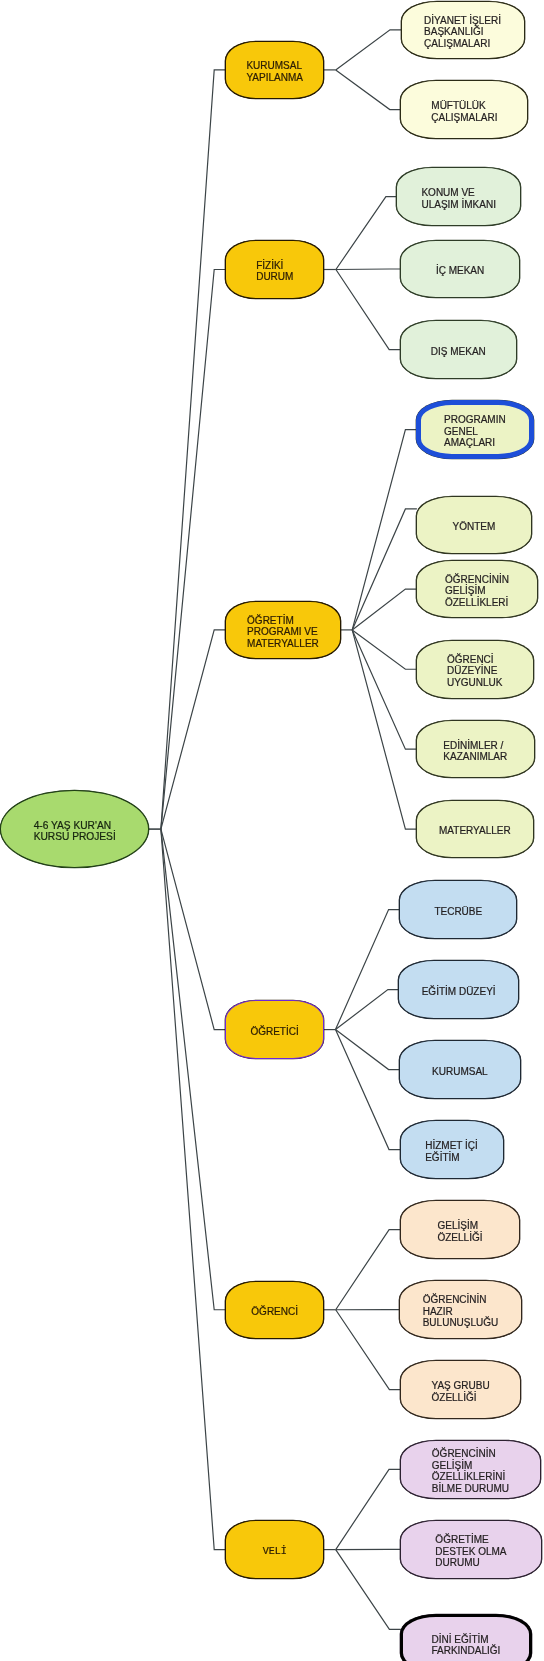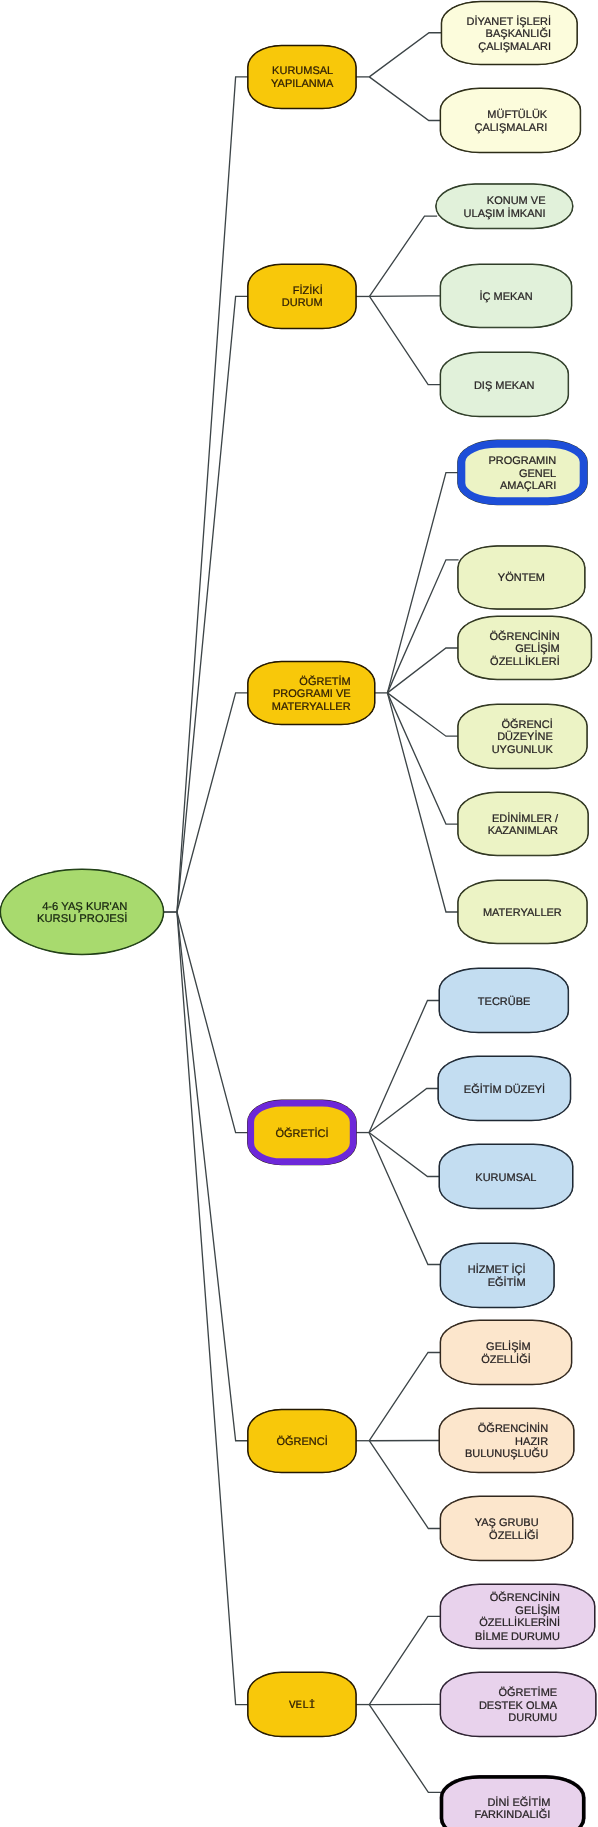--- a/index.html
+++ b/index.html
@@ -1,21 +1,21 @@
 <!DOCTYPE html>
 <html><head>
 <meta charset="utf-8">
 <style>
   html,body{margin:0;padding:0;background:#ffffff;}
   body{width:544px;height:1661px;overflow:hidden;
        font-family:"Liberation Sans",sans-serif;}
   #stage{position:relative;width:544px;height:1661px;background:#fff;overflow:hidden;}
   #wires{position:absolute;left:0;top:0;width:544px;height:1661px;pointer-events:none;}
   .node{position:absolute;box-sizing:border-box;display:flex;align-items:center;
-        justify-content:center;text-align:right;}
+        justify-content:center;text-align:left;}
   .node .lbl{font-size:10px;line-height:11.5px;color:#231f20;white-space:pre;
              transform:translateY(1.5px);-webkit-text-stroke:0.22px currentColor;}
   .root .lbl{font-size:10.2px;line-height:11.3px;color:#16240f;}
   .branch .lbl{color:#2b1c05;}
 </style>
 </head>
 <body>
 
 <div id="stage">
   <svg id="wires" viewBox="0 0 544 1661" xmlns="http://www.w3.org/2000/svg">
@@ -68,36 +68,36 @@
 ÇALIŞMALARI</span>
   </div>
   <div class="node leaf" style="left:400.30px;top:80.10px;width:128.20px;height:58.90px;background:#fcfcdc;border:1px solid #2b2b16;border-radius:36px/20px;box-shadow:0 0 0 0.35px #2b2b16;">
     <span class="lbl">MÜFTÜLÜK
 ÇALIŞMALARI</span>
   </div>
   <div class="node branch" style="left:225.20px;top:240.30px;width:99.20px;height:58.40px;background:#f8c80a;border:1px solid #241800;border-radius:31px/20px;box-shadow:0 0 0 0.35px #241800;">
     <span class="lbl">FİZİKİ
 DURUM</span>
   </div>
-  <div class="node leaf" style="left:396.40px;top:167.20px;width:124.60px;height:41px;background:#e1f1da;border:1px solid #2e3c27;border-radius:36px/20px;box-shadow:0 0 0 0.35px #2e3c27;">
+  <div class="node leaf" style="left:396.40px;top:167.20px;width:124.60px;height:59px;background:#e1f1da;border:1px solid #2e3c27;border-radius:36px/20px;box-shadow:0 0 0 0.35px #2e3c27;">
     <span class="lbl">KONUM VE
 ULAŞIM İMKANI</span>
   </div>
   <div class="node leaf" style="left:399.70px;top:239.70px;width:120.80px;height:58.60px;background:#e1f1da;border:1px solid #2e3c27;border-radius:36px/20px;box-shadow:0 0 0 0.35px #2e3c27;">
     <span class="lbl">İÇ MEKAN</span>
   </div>
   <div class="node leaf" style="left:399.70px;top:320.40px;width:117.30px;height:58.50px;background:#e1f1da;border:1px solid #2e3c27;border-radius:36px/20px;box-shadow:0 0 0 0.35px #2e3c27;">
     <span class="lbl">DIŞ MEKAN</span>
   </div>
   <div class="node branch" style="left:225.20px;top:600.50px;width:115.50px;height:58.80px;background:#f8c80a;border:1px solid #241800;border-radius:31px/20px;box-shadow:0 0 0 0.35px #241800;">
     <span class="lbl">ÖĞRETİM
 PROGRAMI VE
 MATERYALLER</span>
   </div>
-  <div class="node leaf" style="left:415.90px;top:400.20px;width:117.90px;height:58.80px;background:#ecf3c5;border:7px solid #1d4ed8;border-radius:36px/20px;box-shadow:0 0 0 0.35px #2f3520;">
+  <div class="node leaf" style="left:415.90px;top:400.20px;width:117.90px;height:58.80px;background:#ecf3c5;border:5px solid #1d4ed8;border-radius:36px/20px;box-shadow:0 0 0 0.35px #2f3520;">
     <span class="lbl">PROGRAMIN
 GENEL
 AMAÇLARI</span>
   </div>
   <div class="node leaf" style="left:415.90px;top:479.90px;width:116.20px;height:58.10px;background:#ecf3c5;border:1px solid #2f3520;border-radius:36px/20px;box-shadow:0 0 0 0.35px #2f3520;margin-top:16px;">
     <span class="lbl">YÖNTEM</span>
   </div>
   <div class="node leaf" style="left:415.90px;top:559.90px;width:122.10px;height:58.40px;background:#ecf3c5;border:1px solid #2f3520;border-radius:36px/20px;box-shadow:0 0 0 0.35px #2f3520;">
     <span class="lbl">ÖĞRENCİNİN
 GELİŞİM
@@ -108,33 +108,33 @@
 DÜZEYİNE
 UYGUNLUK</span>
   </div>
   <div class="node leaf" style="left:415.90px;top:719.90px;width:118.80px;height:58.50px;background:#ecf3c5;border:1px solid #2f3520;border-radius:36px/20px;box-shadow:0 0 0 0.35px #2f3520;">
     <span class="lbl">EDİNİMLER /
 KAZANIMLAR</span>
   </div>
   <div class="node leaf" style="left:415.90px;top:799.80px;width:118.00px;height:58.60px;background:#ecf3c5;border:1px solid #2f3520;border-radius:36px/20px;box-shadow:0 0 0 0.35px #2f3520;">
     <span class="lbl">MATERYALLER</span>
   </div>
-  <div class="node branch" style="left:225.20px;top:1000.20px;width:98.80px;height:58.80px;background:#f8c80a;border:6px solid #6d28d9;border-radius:31px/20px;box-shadow:0 0 0 0.35px #241800;">
+  <div class="node branch" style="left:225.20px;top:1000.20px;width:98.80px;height:58.80px;background:#f8c80a;border:1px solid #6d28d9;border-radius:31px/20px;box-shadow:0 0 0 0.35px #241800;">
     <span class="lbl">ÖĞRETİCİ</span>
   </div>
   <div class="node leaf" style="left:398.40px;top:960.20px;width:120.50px;height:58.70px;background:#c3ddf1;border:1px solid #1e2833;border-radius:36px/20px;box-shadow:0 0 0 0.35px #1e2833;">
     <span class="lbl">EĞİTİM DÜZEYİ</span>
   </div>
   <div class="node leaf" style="left:399.10px;top:880.20px;width:118.40px;height:58.70px;background:#c3ddf1;border:1px solid #1e2833;border-radius:36px/20px;box-shadow:0 0 0 0.35px #1e2833;">
     <span class="lbl">TECRÜBE</span>
   </div>
   <div class="node leaf" style="left:399.10px;top:1040.20px;width:121.60px;height:58.70px;background:#c3ddf1;border:1px solid #1e2833;border-radius:36px/20px;box-shadow:0 0 0 0.35px #1e2833;">
     <span class="lbl">KURUMSAL</span>
   </div>
-  <div class="node leaf" style="left:399.50px;top:1120.20px;width:104px;height:58.70px;background:#c3ddf1;border:1px solid #1e2833;border-radius:36px/20px;box-shadow:0 0 0 0.35px #1e2833;margin-top:10px;">
+  <div class="node leaf" style="left:399.50px;top:1120.20px;width:104px;height:58.70px;background:#c3ddf1;border:1px solid #1e2833;border-radius:36px/20px;box-shadow:0 0 0 0.35px #1e2833;">
     <span class="lbl">HİZMET İÇİ
 EĞİTİM</span>
   </div>
   <div class="node branch" style="left:225.20px;top:1280.50px;width:99.00px;height:58.50px;background:#f8c80a;border:1px solid #241800;border-radius:31px/20px;box-shadow:0 0 0 0.35px #241800;">
     <span class="lbl">ÖĞRENCİ</span>
   </div>
   <div class="node leaf" style="left:399.60px;top:1200.20px;width:120.80px;height:58.70px;background:#fce6cc;border:1px solid #31271d;border-radius:36px/20px;box-shadow:0 0 0 0.35px #31271d;">
     <span class="lbl">GELİŞİM
 ÖZELLİĞİ</span>
   </div>

